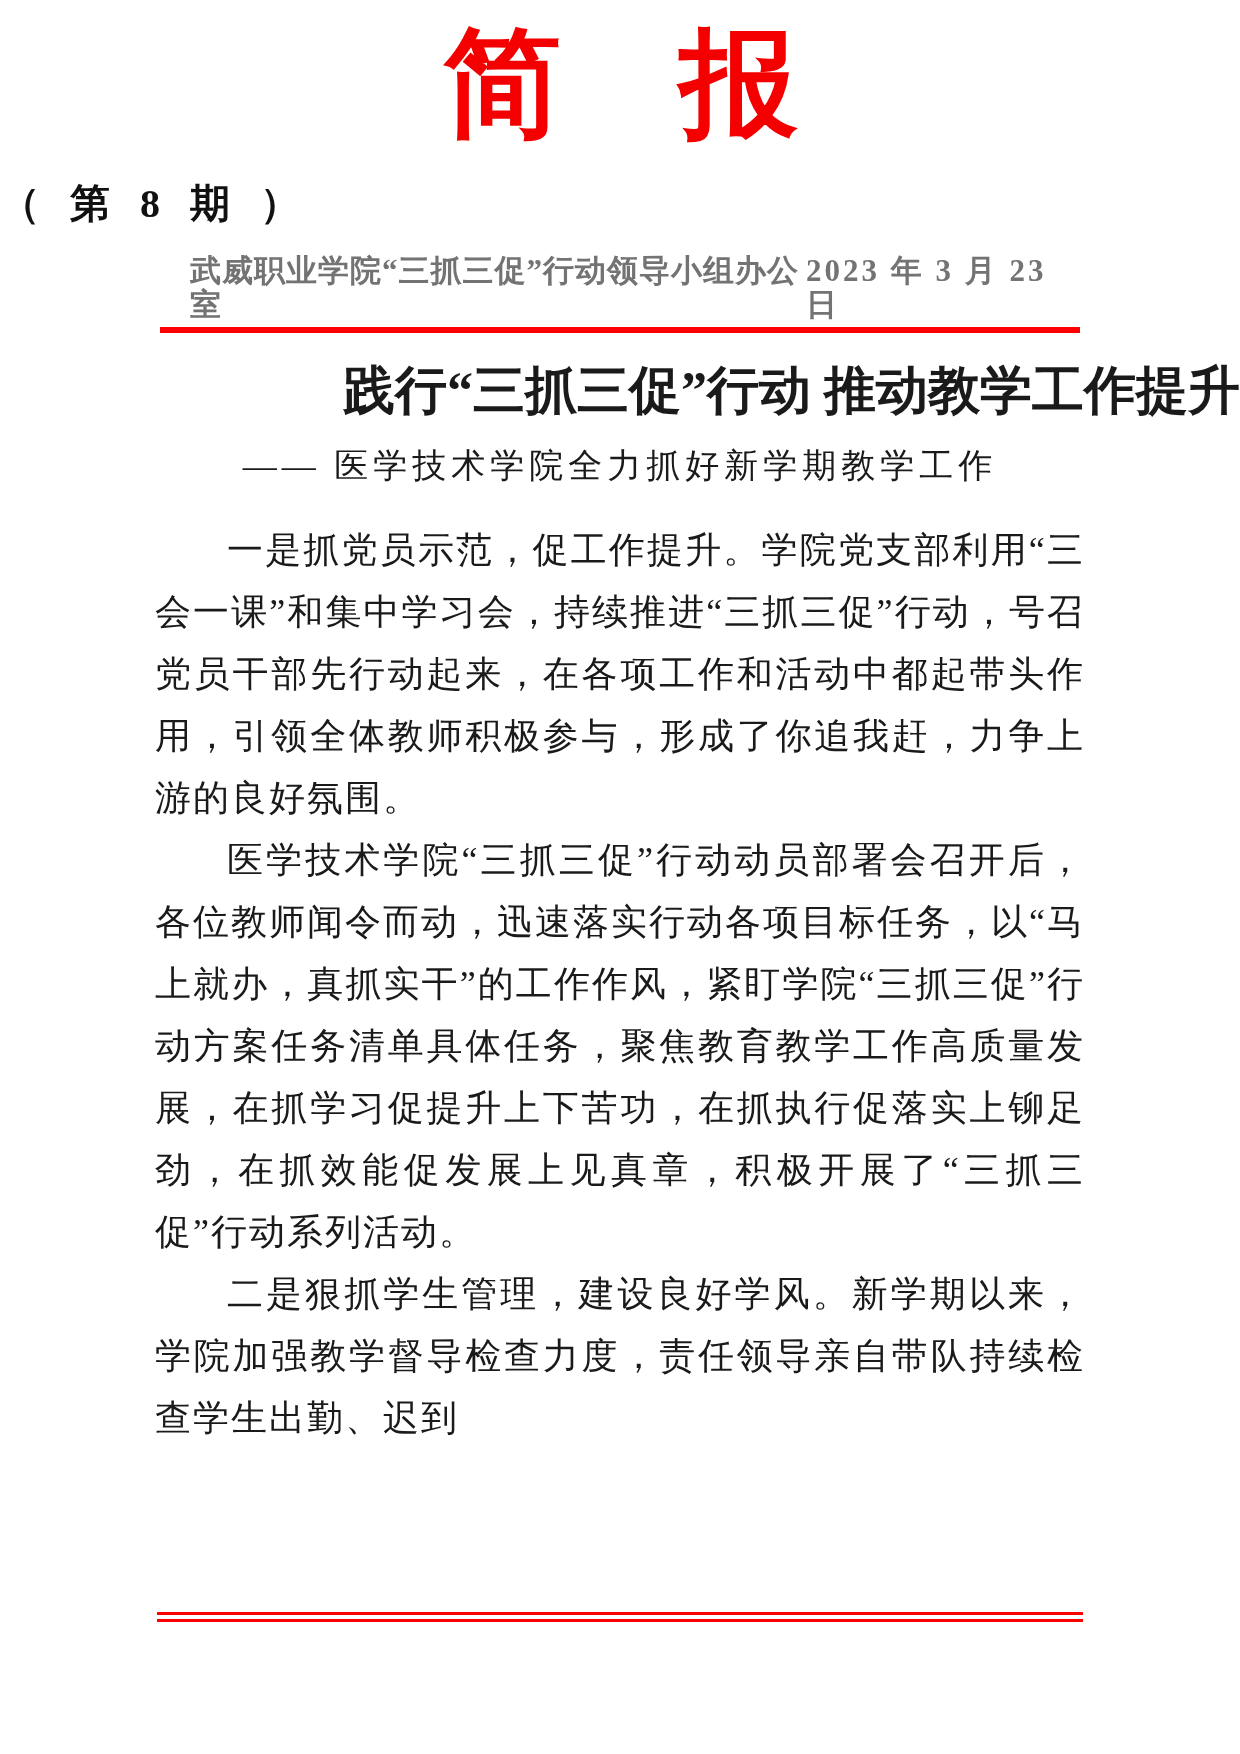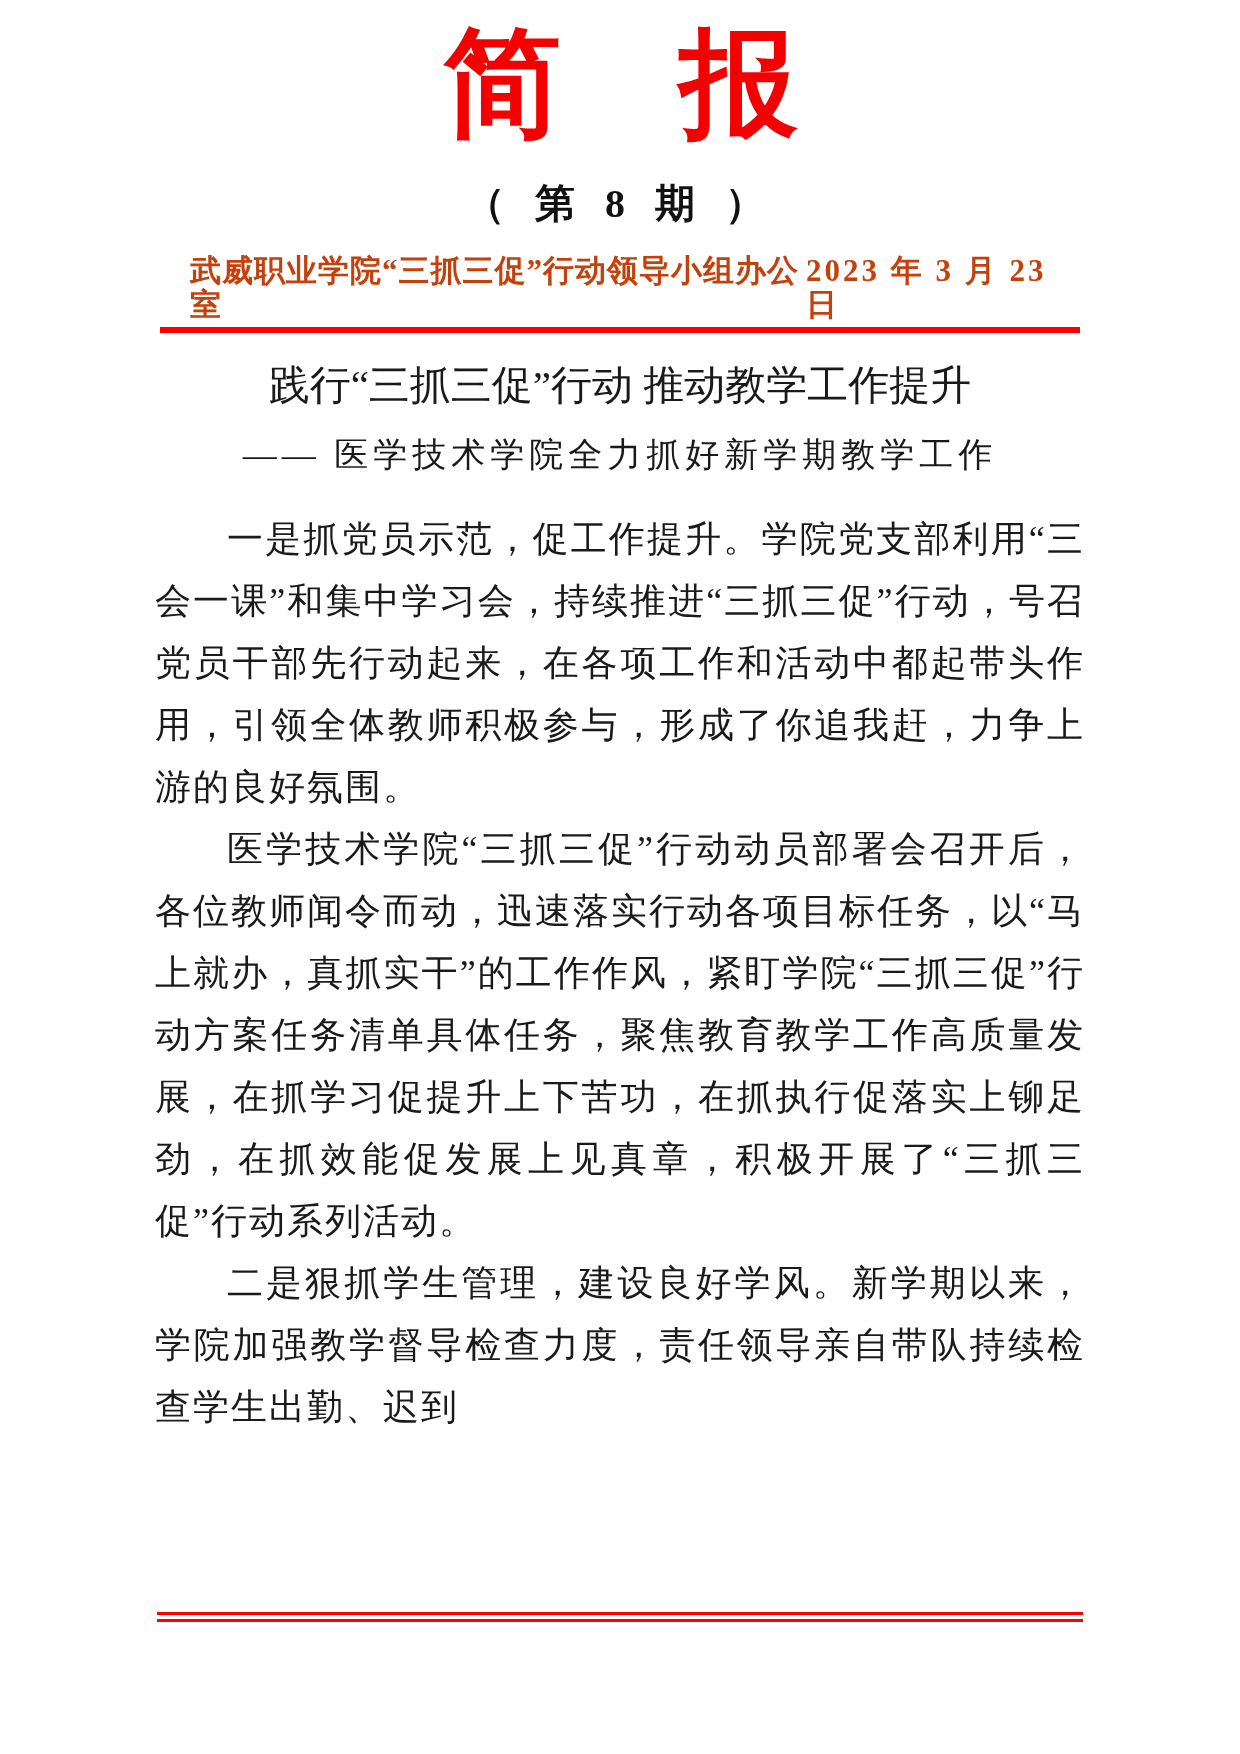--- a/index.html
+++ b/index.html
@@ -32,59 +32,59 @@
     margin: 26px 0 0 1px;
     text-align: center;
     font-size: 118px;
     line-height: 1.0;
     font-weight: bold;
     color: #f40000;
     white-space: nowrap;
   }
   .issue-label {
     margin-top: 40px;
-    text-align: center;
+    text-align: left;
     font-size: 40px;
     line-height: 1.0;
     font-weight: bold;
     letter-spacing: 10px;
     color: #111111;
   }
   .issuer-row {
     width: 920px;
     margin: 30px auto 0 auto;
     display: flex;
     justify-content: space-between;
     align-items: flex-end;
     font-size: 31px;
     line-height: 1.1;
-    color: #c2410c;
+    color: #737373;
   }
   .issuer-name {
     padding-left: 30px;
     font-weight: bold;
     letter-spacing: 1px;
   }
   .issue-date {
     letter-spacing: 3px;
     font-weight: bold;
   }
   .header-rule {
     width: 920px;
     height: 6px;
     margin: 5px auto 0 auto;
     background: #ff0000;
   }
   
   .article-title {
     margin: 32px 0 0 0;
-    text-align: center;
-    font-size: 41px;
+    text-align: right;
+    font-size: 52px;
     line-height: 1.0;
-    font-weight: normal;
+    font-weight: bold;
     color: #1a1a1a;
     white-space: nowrap;
   }
   .article-subtitle {
     margin-top: 32px;
     text-align: center;
     font-size: 34px;
     line-height: 1.0;
     letter-spacing: 5px;
     color: #1a1a1a;

